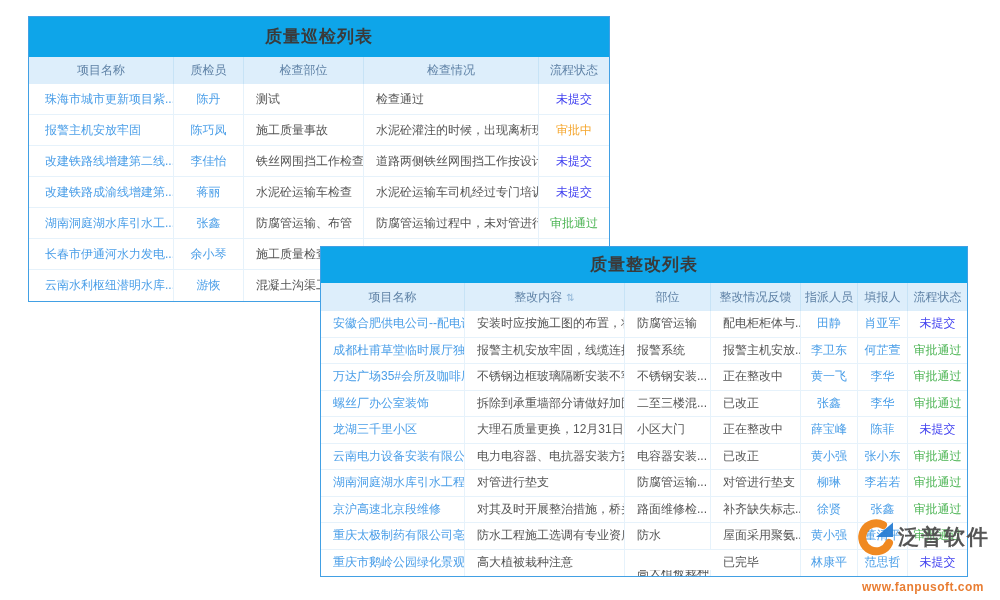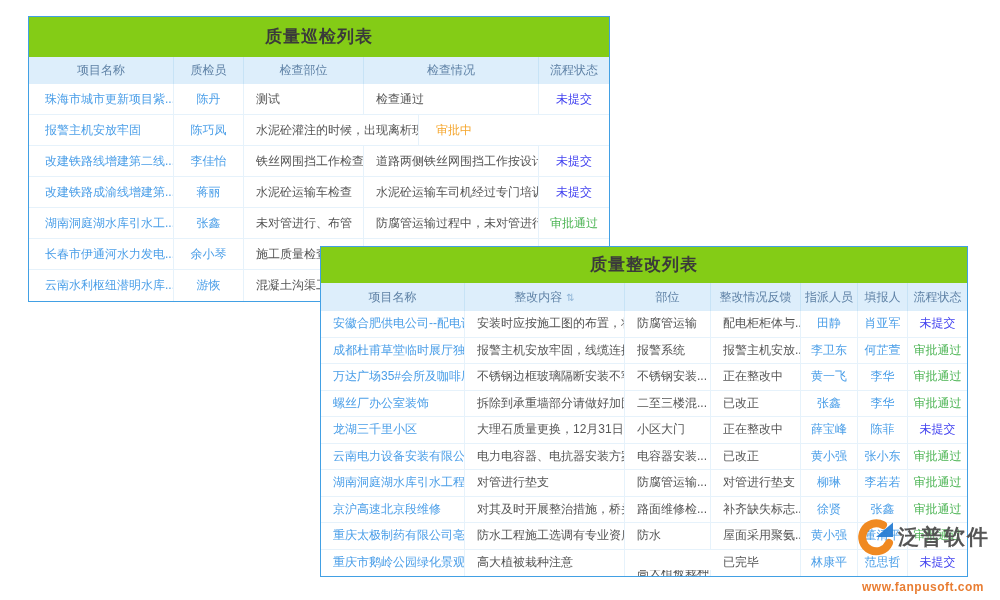--- a/index.html
+++ b/index.html
@@ -2,21 +2,21 @@
 <html style="--panel-border: #42a0e4; --header-bg: #ddeefb; --header-text: #5f82a6; --header-divider: #c7e3f6; --row-divider: #e6f2fb; --title-text: #3a3a3a; --text: #555555; --link: #4a9ee8; --status-unsubmitted: #4343f0; --status-in-review: #f5a52b; --status-approved: #49b351; --logo-orange: #f08519; --logo-blue: #2a7fd4; --url-orange: #e8782a;"><head>
 <meta charset="utf-8">
 <style>
   * { margin:0; padding:0; box-sizing:border-box; }
   html,body { width:1000px; height:600px; }
   body {
     position:relative; background:#ffffff; overflow:hidden;
     font-family:"Liberation Sans","DejaVu Sans",sans-serif;
   }
   .panel {
-    position:absolute; background:#84cc16;
+    position:absolute; background:#0ea5e9;
     border:1px solid var(--panel-border,#42a0e4);
   }
   #inspection-panel { left:28px; top:16px; width:582px; height:286px; z-index:1; }
   #rectification-panel { left:320px; top:246px; width:648px; height:331px; z-index:2; }
   .panel-title {
     text-align:center; font-weight:bold; font-size:17px;
     color:var(--title-text,#3a3a3a); letter-spacing:1px;
   }
   #inspection-panel .panel-title { height:40px; line-height:40px; }
   #rectification-panel .panel-title { height:36px; line-height:36px; }
@@ -87,41 +87,42 @@
       <div class="row">
         <div class="cell al first link" style="width: 145px;">珠海市城市更新项目紫...</div>
         <div class="cell ac link" style="width: 70px;">陈丹</div>
         <div class="cell al" style="width: 120px;">测试</div>
         <div class="cell al" style="width: 175px;">检查通过</div>
         <div class="cell ac" style="width: 70px; color: var(--status-unsubmitted);">未提交</div>
       </div>
       <div class="row">
         <div class="cell al first link" style="width: 145px;">报警主机安放牢固</div>
         <div class="cell ac link" style="width: 70px;">陈巧凤</div>
+        <div class="cell al" style="width: 120px;">施工质量事故</div>
         <div class="cell al" style="width: 175px;">水泥砼灌注的时候，出现离析现象</div>
         <div class="cell ac" style="width: 70px; color: var(--status-in-review);">审批中</div>
       </div>
       <div class="row">
         <div class="cell al first link" style="width: 145px;">改建铁路线增建第二线...</div>
         <div class="cell ac link" style="width: 70px;">李佳怡</div>
         <div class="cell al" style="width: 120px;">铁丝网围挡工作检查</div>
         <div class="cell al" style="width: 175px;">道路两侧铁丝网围挡工作按设计...</div>
         <div class="cell ac" style="width: 70px; color: var(--status-unsubmitted);">未提交</div>
       </div>
       <div class="row">
         <div class="cell al first link" style="width: 145px;">改建铁路成渝线增建第...</div>
         <div class="cell ac link" style="width: 70px;">蒋丽</div>
         <div class="cell al" style="width: 120px;">水泥砼运输车检查</div>
         <div class="cell al" style="width: 175px;">水泥砼运输车司机经过专门培训...</div>
         <div class="cell ac" style="width: 70px; color: var(--status-unsubmitted);">未提交</div>
       </div>
       <div class="row">
         <div class="cell al first link" style="width: 145px;">湖南洞庭湖水库引水工...</div>
         <div class="cell ac link" style="width: 70px;">张鑫</div>
-        <div class="cell al" style="width: 120px;">未对管进行、布管</div>
+        <div class="cell al" style="width: 120px;">防腐管运输、布管</div>
         <div class="cell al" style="width: 175px;">防腐管运输过程中，未对管进行...</div>
         <div class="cell ac" style="width: 70px; color: var(--status-approved);">审批通过</div>
       </div>
       <div class="row">
         <div class="cell al first link" style="width: 145px;">长春市伊通河水力发电...</div>
         <div class="cell ac link" style="width: 70px;">余小琴</div>
         <div class="cell al" style="width: 120px;">施工质量检查</div>
         <div class="cell al" style="width: 175px;"></div>
         <div class="cell ac" style="width: 70px;"></div>
       </div>

